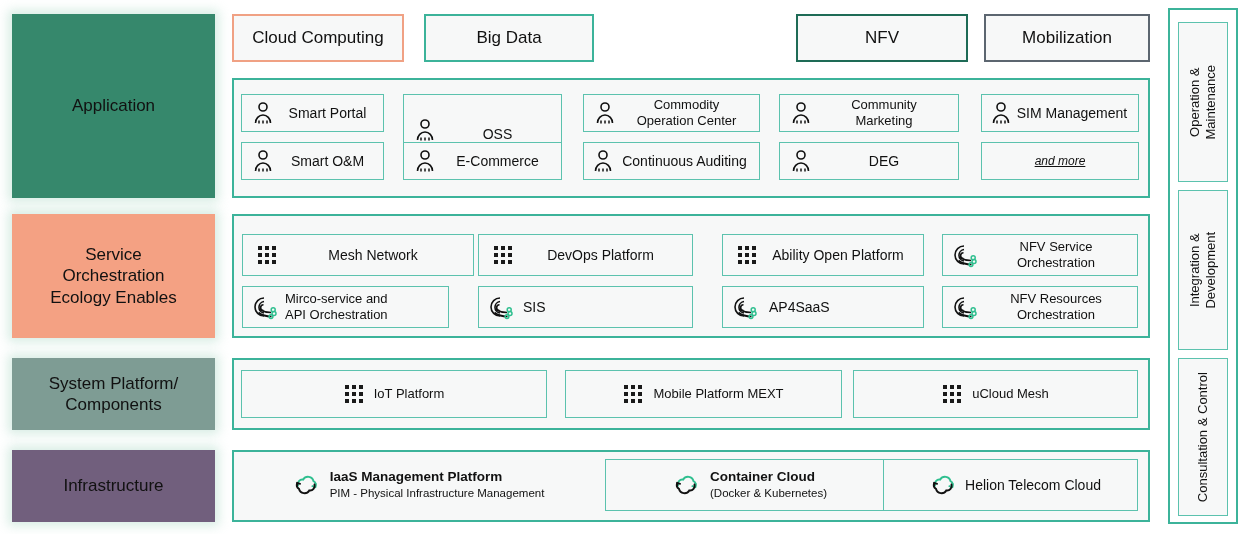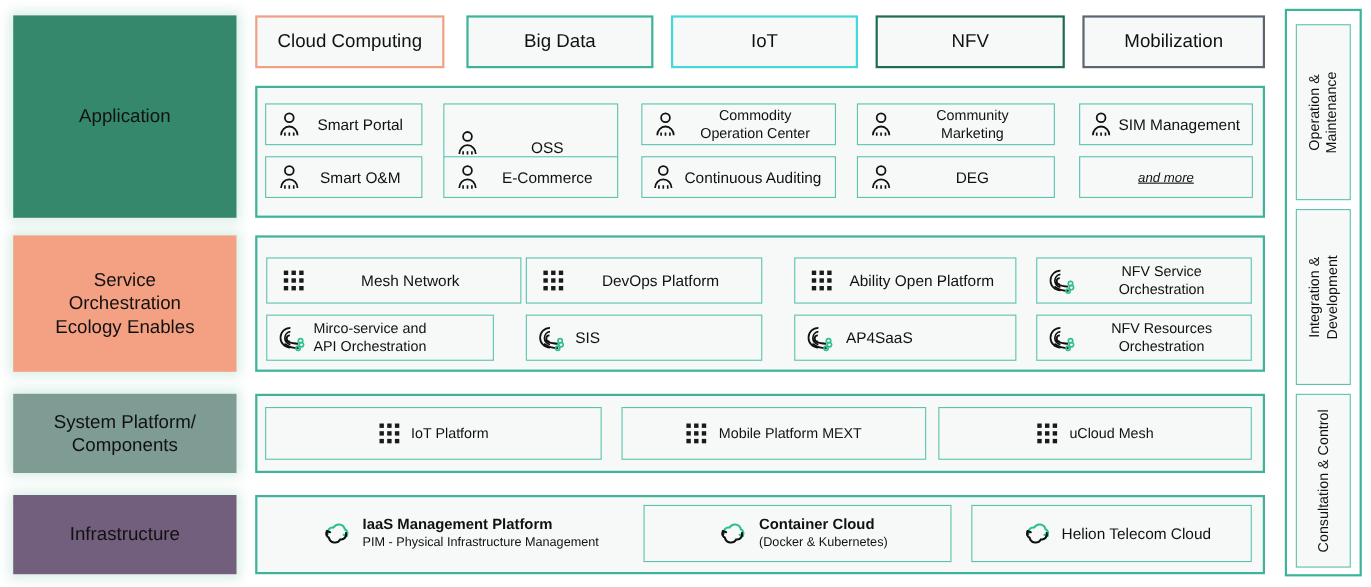--- a/index.html
+++ b/index.html
@@ -152,23 +152,20 @@
 <body>
 
 <div id="canvas">
 
   <div class="cat-tab" style="left:232px; top:14px; width:172px; height:48px; border-color:#f0a184;">
     <span>Cloud Computing</span>
   </div>
   <div class="cat-tab" style="left:424px; top:14px; width:170px; height:48px; border-color:#3cb39a;">
     <span>Big Data</span>
   </div>
-  <div class="cat-tab" style="left:610px; top:14px; width:170px; height:48px; border-color:#46d8d8;">
-    <span>IoT</span>
-  </div>
   <div class="cat-tab" style="left:796px; top:14px; width:172px; height:48px; border-color:#1e6b56;">
     <span>NFV</span>
   </div>
   <div class="cat-tab" style="left:984px; top:14px; width:166px; height:48px; border-color:#5c6670;">
     <span>Mobilization</span>
   </div>
 
   <div class="layer-label app" style="left:12px; top:14px; width:203px; height:184px;">
     <span>Application</span>
   </div>
@@ -516,21 +513,21 @@
         <path d="M23.5 11.5 A4.6 4.6 0 0 1 18.3 17.4 A5.6 5.6 0 0 1 8 15.8 A3.9 3.9 0 0 1 6.3 10.2" fill="none" stroke="#111" stroke-width="1.9" stroke-linecap="round"></path>
         <path d="M5.9 13 L6.1 9.8 L9.1 10.8" fill="none" stroke="#111" stroke-width="1.9" stroke-linecap="round" stroke-linejoin="round"></path>
       </svg>
     </span>
     <span class="stack" style="flex:0 0 auto;">
       <span class="title">IaaS Management Platform</span>
       <span class="sub">PIM - Physical Infrastructure Management</span>
     </span>
   </div>
 
-  <div class="tile" style="position:absolute; left:585px; top:459px; width:280px; height:52px; justify-content:center;">
+  <div class="tile" style="position:absolute; left:605px; top:459px; width:280px; height:52px; justify-content:center;">
     <span class="icon icon-cloud" style="flex:0 0 auto;">
       <svg viewBox="0 0 30 24" width="30" height="24" aria-hidden="true">
         <path d="M7 12.5 A4.6 4.6 0 0 1 12.2 6.6 A5.6 5.6 0 0 1 22.5 8.2 A3.9 3.9 0 0 1 24.2 13.8" fill="none" stroke="#2fbf8f" stroke-width="1.9" stroke-linecap="round"></path>
         <path d="M24.6 11 L24.4 14.2 L21.4 13.2" fill="none" stroke="#2fbf8f" stroke-width="1.9" stroke-linecap="round" stroke-linejoin="round"></path>
         <path d="M23.5 11.5 A4.6 4.6 0 0 1 18.3 17.4 A5.6 5.6 0 0 1 8 15.8 A3.9 3.9 0 0 1 6.3 10.2" fill="none" stroke="#111" stroke-width="1.9" stroke-linecap="round"></path>
         <path d="M5.9 13 L6.1 9.8 L9.1 10.8" fill="none" stroke="#111" stroke-width="1.9" stroke-linecap="round" stroke-linejoin="round"></path>
       </svg>
     </span>
     <span class="stack" style="flex:0 0 auto;">
       <span class="title">Container Cloud</span>

